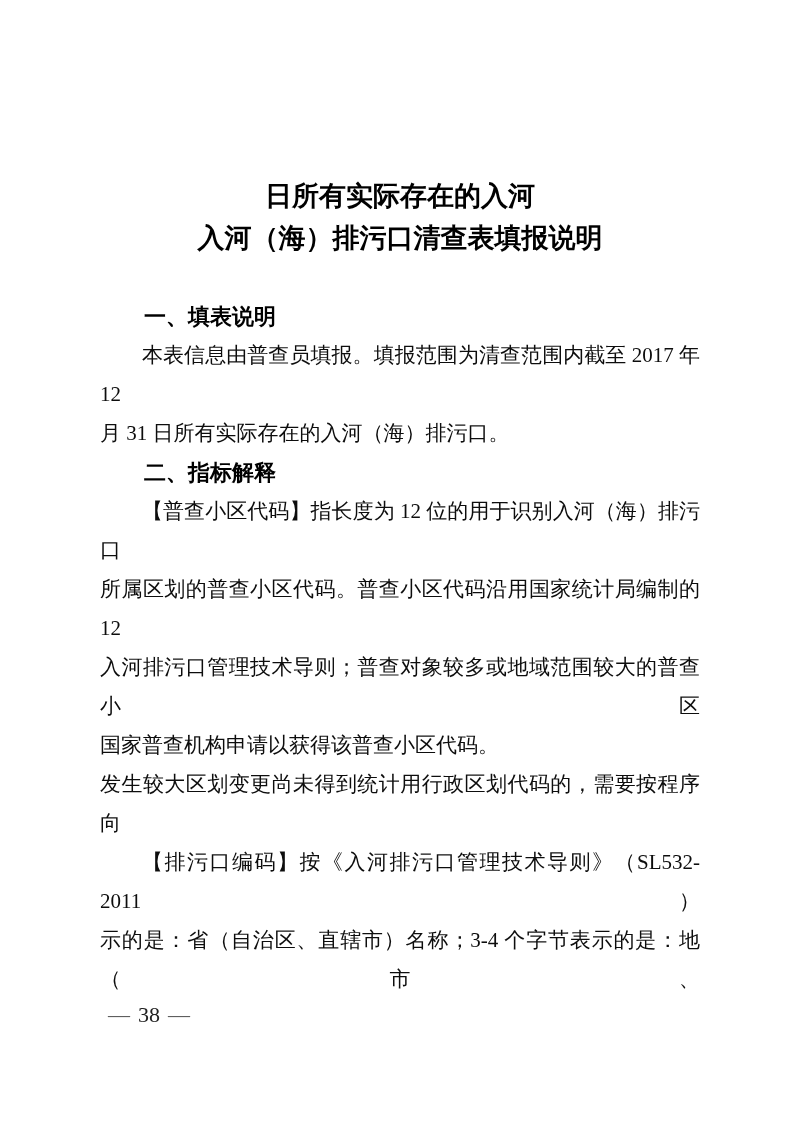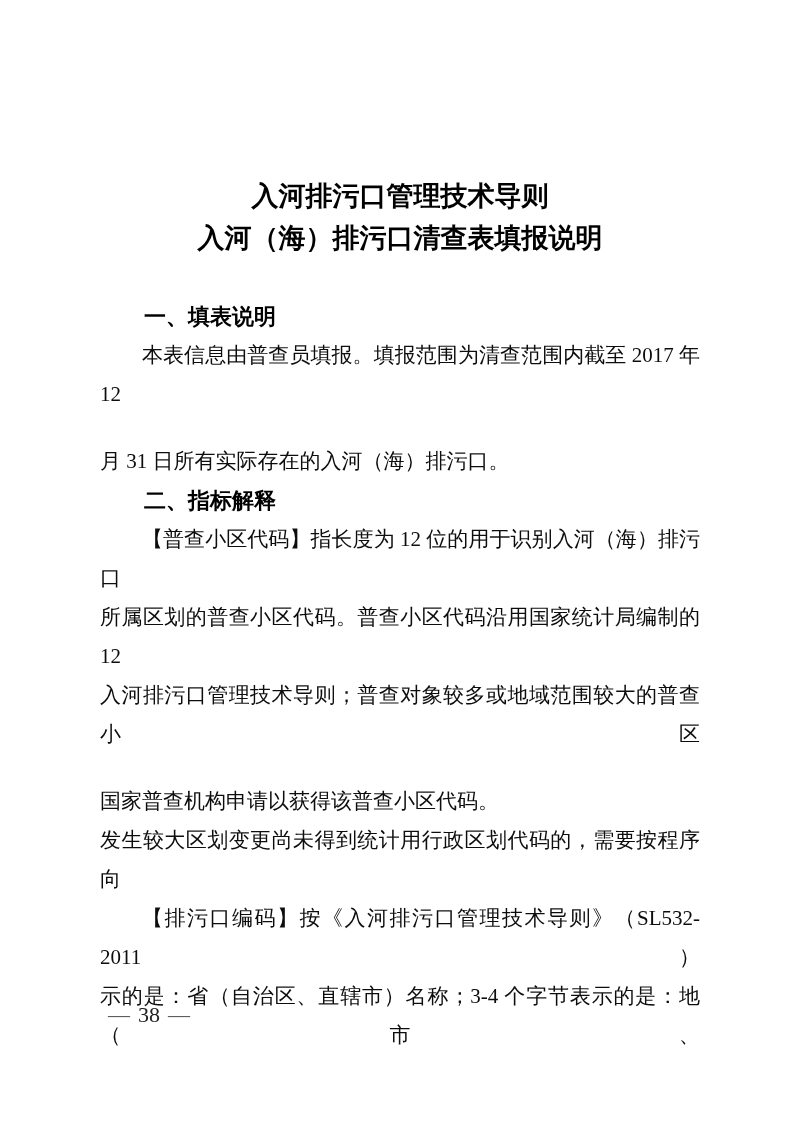--- a/index.html
+++ b/index.html
@@ -47,21 +47,20 @@
   .doc-line {
     text-align: justify;
     text-align-last: justify;
     white-space: normal;
   }
   .doc-line.first-line {
     text-indent: 2em;
   }
   .doc-line.last-line {
     text-align-last: left;
-    margin-top: 28px;
   }
   .page-footer {
     position: absolute;
     top: 1002px;
     left: 100px;
     font-size: 22px;
     line-height: 26px;
     color: #222222;
     font-family: "Liberation Serif", "DejaVu Serif", serif;
   }
@@ -69,21 +68,21 @@
     color: #555555;
     padding: 0 8px;
   }
 </style>
 </head>
 <body>
 
 <div class="page">
 
   <div class="doc-title">
-    <div>入河排污口管理技术导则</div>
+    <div>日所有实际存在的入河</div>
     <div>入河（海）排污口清查表填报说明</div>
   </div>
 
   <div class="doc-body">
 
     <div class="section-heading">一、填表说明</div>
 
     <div class="doc-line first-line">本表信息由普查员填报。填报范围为清查范围内截至 2017 年 12</div>
     <div class="doc-line last-line">月 31 日所有实际存在的入河（海）排污口。</div>
 

